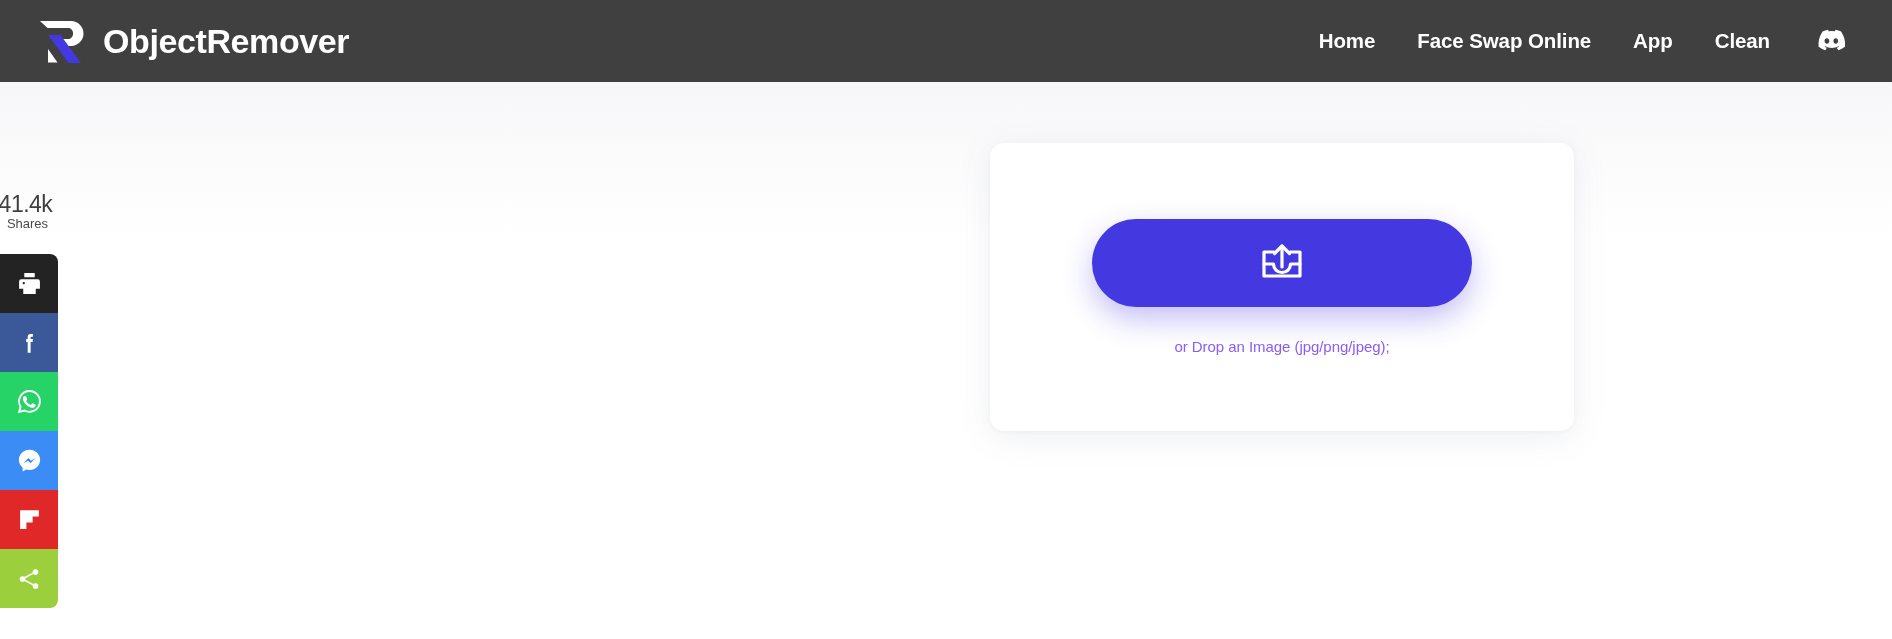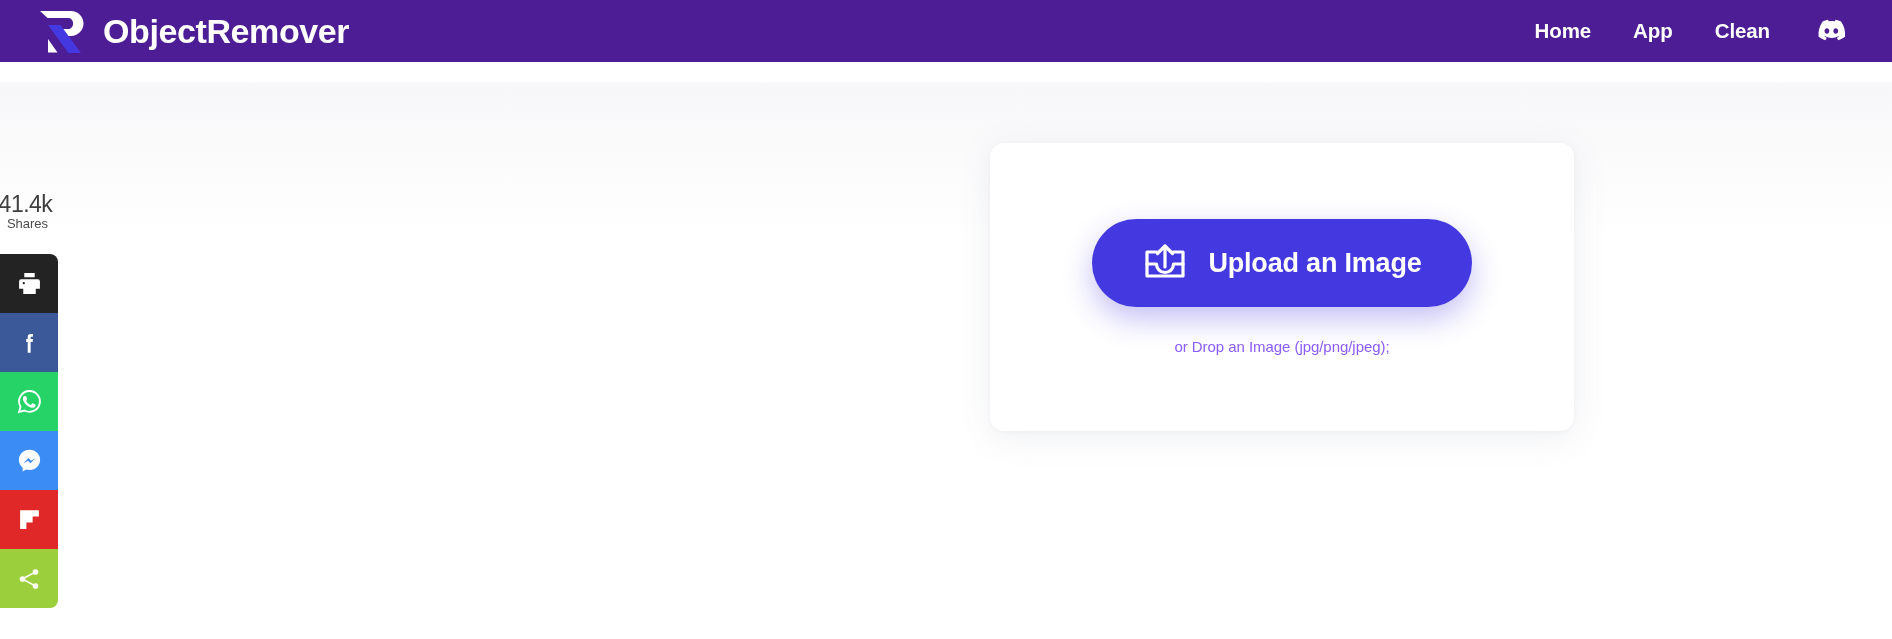--- a/index.html
+++ b/index.html
@@ -14,22 +14,22 @@
     font-family: "Liberation Sans", sans-serif;
     background: #ffffff;
     position: relative;
   }
 
   
   .header {
     position: absolute;
     top: 0; left: 0;
     width: 1892px;
-    height: 62px;
-    background: #4c1d95;
+    height: 82px;
+    background: #404040;
     display: flex;
     align-items: center;
     justify-content: space-between;
     padding: 0 46px 0 38px;
   }
 
   .brand {
     display: flex;
     align-items: center;
     gap: 15px;
@@ -226,20 +226,21 @@
     <svg class="brand-mark" viewBox="0 0 50 46">
       <path d="M2 3 L33 3 A12.5 12.5 0 0 1 33 28 L27 28 L22.5 21 L31.5 21 A6 6 0 0 0 31.5 10 L9.5 10 Z" fill="#ffffff"></path>
       <path d="M10 17 L22.5 17 L43 45 L30.5 45 Z" fill="#4439e0"></path>
       <path d="M10 31 L19.5 44.5 L10 44.5 Z" fill="#ffffff"></path>
     </svg>
     <span class="brand-name">ObjectRemover</span>
   </a>
 
   <nav class="nav">
     <a class="nav-link" href="#">Home</a>
+    <a class="nav-link" href="#">Face Swap Online</a>
     <a class="nav-link" href="#">App</a>
     <a class="nav-link" href="#">Clean</a>
     <a class="nav-social" href="#">
       <svg class="discord-icon" viewBox="0 0 24 24">
         <path fill="#ffffff" d="M20.3 4.9A16.6 16.6 0 0 0 16.2 3.6a11.6 11.6 0 0 0-.53 1.09 15.4 15.4 0 0 0-4.62 0A11.4 11.4 0 0 0 10.5 3.6 16.5 16.5 0 0 0 6.4 4.9C3.8 8.8 3.1 12.6 3.45 16.33a16.7 16.7 0 0 0 5.06 2.57c.41-.56.77-1.15 1.08-1.78a10.8 10.8 0 0 1-1.7-.82c.14-.1.28-.21.41-.32a11.9 11.9 0 0 0 10.12 0c.14.11.28.22.42.32-.54.32-1.11.6-1.71.82.31.63.67 1.23 1.08 1.78a16.65 16.65 0 0 0 5.06-2.57c.42-4.33-.71-8.1-2.97-11.43zM9.68 14.05c-.99 0-1.8-.91-1.8-2.02 0-1.12.79-2.03 1.8-2.03 1.01 0 1.82.91 1.8 2.03 0 1.11-.8 2.02-1.8 2.02zm6.64 0c-.99 0-1.8-.91-1.8-2.02 0-1.12.79-2.03 1.8-2.03 1.01 0 1.82.91 1.8 2.03 0 1.11-.79 2.02-1.8 2.02z"></path>
       </svg>
     </a>
   </nav>
 
 </div>
@@ -252,21 +253,20 @@
   <div class="upload-card">
     <button class="upload-btn">
       <svg class="upload-icon" viewBox="0 0 46 42">
         <g fill="none" stroke="#ffffff" stroke-width="3.2" stroke-linejoin="round" stroke-linecap="round">
           <path d="M15 10 L5 10 L5 34 L41 34 L41 10 L31 10"></path>
           <path d="M5 22 L14.5 22 A8.5 8.5 0 0 0 31.5 22 L41 22"></path>
           <path d="M23 25 L23 4"></path>
           <path d="M15.5 11.5 L23 4 L30.5 11.5"></path>
         </g>
       </svg>
-      <span class="upload-btn-label">Upload an Image</span>
     </button>
     <div class="drop-hint">or Drop an Image (jpg/png/jpeg);</div>
   </div>
 
 </div>
 
 <div class="share-rail">
 
   <div class="share-count">
     <span class="share-count-num">41.4k</span>

